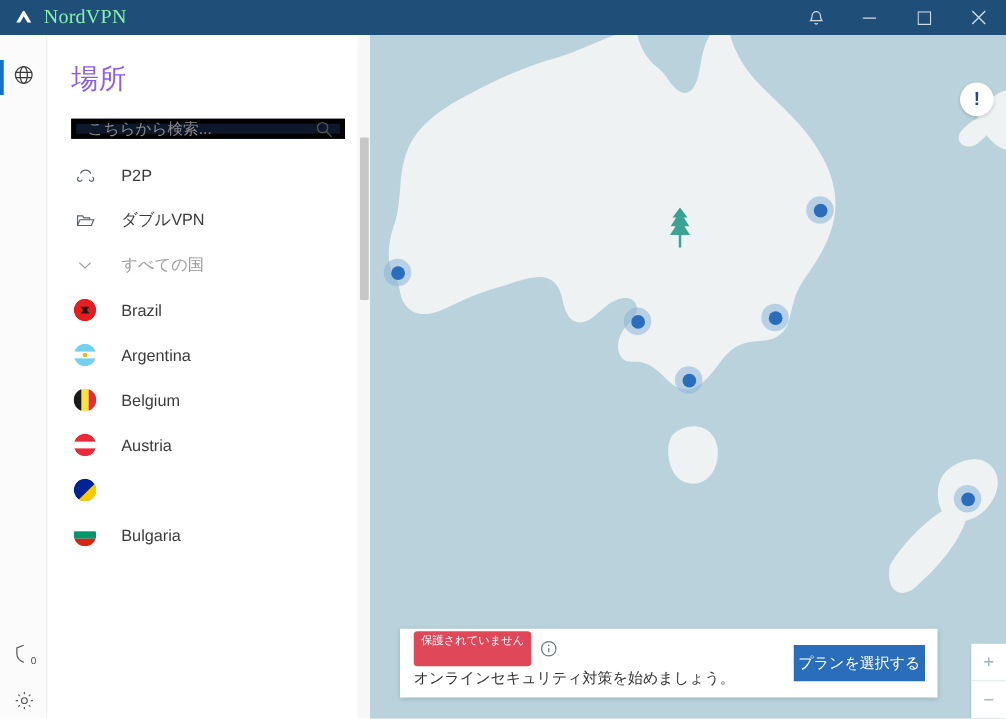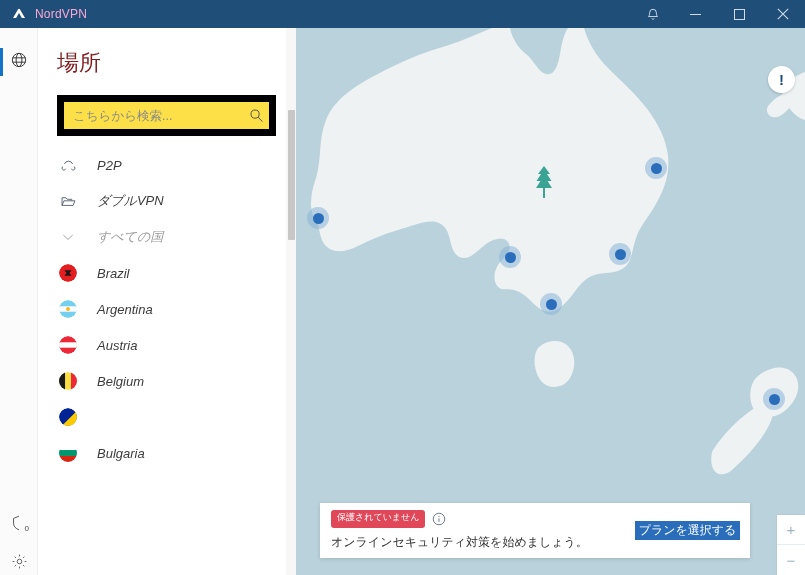--- a/index.html
+++ b/index.html
@@ -21,22 +21,23 @@
     width: 805px; height: 28px;
     background: #1f4e79;
     display: flex; align-items: center;
   }
   .tb-logo-wrap {
     display: flex; align-items: center;
     padding-left: 11px; gap: 8px;
   }
   .tb-logo { width: 16px; height: 16px; display: block; }
   .tb-title {
-    color: #f9a8d4; font-size: 12px; letter-spacing: .2px;
+    color: #86efac; font-size: 16px; letter-spacing: .2px;
     line-height: 28px;
+    font-family: Liberation Serif, serif;
   }
   .tb-spacer { flex: 1; }
   .tb-btn {
     width: 44px; height: 28px;
     display: flex; align-items: center; justify-content: center;
     color: #cfdbe6;
   }
   .tb-btn.bell { width: 40px; }
   .tb-btn svg { display: block; }
 
@@ -67,45 +68,45 @@
   }
 
   
   .panel {
     position: absolute; top: 28px; left: 38px;
     width: 258px; height: 547px;
     background: #ffffff;
     overflow: hidden;
   }
   .panel-title {
-    font-size: 22px; color: #7f1d1d;
+    font-size: 22px; color: #8b5cf6;
     padding: 20px 0 0 19px;
     font-weight: 400;
   }
   .search-wrap {
     margin: 17px 0 0 19px;
-    width: 219px; height: 41px;
-    border: 7px solid #000000;
-    background: #fde047;
+    width: 219px; height: 16px;
+    border: 4px solid #000000;
+    background: #0f172a;
     display: flex; align-items: center;
   }
   .search-input {
     flex: 1; border: 0; outline: 0;
     font-size: 12.5px; color: #6b6b6b;
     padding: 0 6px 0 9px;
     font-family: inherit; background: transparent;
     height: 26px;
   }
   .search-input::placeholder { color: #8a8a8a; }
   .search-ico { width: 26px; display: flex; align-items: center; justify-content: center; color: #555; }
 
   .list { margin-top: 11px; }
   .row {
     height: 36px; display: flex; align-items: center;
-    padding-left: 19px; gap: 0; font-style: italic;
+    padding-left: 19px; gap: 0;
   }
   .row-ico {
     width: 22px; height: 22px; margin-right: 18px;
     display: flex; align-items: center; justify-content: center;
     color: #55616b; flex: none;
   }
   .row-label { font-size: 13px; color: #3b3b3b; }
   .row.muted .row-label { color: #9b9b9b; }
   .row.muted .row-ico { color: #9b9b9b; }
 
@@ -171,32 +172,32 @@
     background: #ffffff;
     box-shadow: 0 1px 4px rgba(0,0,0,.14);
     display: flex; align-items: center;
     padding: 0 10px 0 11px;
   }
   .notif-left { flex: 1; }
   .notif-top { display: flex; align-items: center; gap: 7px; height: 16px; }
   .badge {
     background: #e0485a; color: #ffffff;
     font-size: 9px; line-height: 1;
-    padding: 3px 6px 6px; border-radius: 3px;
+    padding: 3px 6px 16px; border-radius: 3px;
     white-space: nowrap;
   }
   .info-ico { color: #6b7a86; display: flex; align-items: center; }
   .notif-msg {
     font-size: 12px; color: #333333;
     margin-top: 7px;
   }
   .cta {
     background: #2a6ebb; color: #ffffff;
     font-size: 12px; border: 0;
-    width: 105px; height: 19px;
+    width: 105px; height: 29px;
     font-family: inherit; cursor: pointer;
   }
 </style>
 </head>
 <body>
 
 <div id="app">
 
   <div class="titlebar">
     <div class="tb-logo-wrap">
@@ -335,36 +336,36 @@
               <circle cx="10" cy="10" r="2.1" fill="#f6b40e"></circle>
             </svg>
         </span>
         <span class="row-label">Argentina</span>
       </div>
 
 
       <div class="row">
         <span class="row-ico">
           <svg class="flag" viewBox="0 0 20 20">
-              <circle cx="10" cy="10" r="10" fill="#ed2939"></circle>
-              <rect x="0" y="7" width="20" height="6" fill="#ffffff"></rect>
-            </svg>
-        </span>
-        <span class="row-label">Austria</span>
-      </div>
-
-      <div class="row">
-        <span class="row-ico">
-          <svg class="flag" viewBox="0 0 20 20">
               <circle cx="10" cy="10" r="10" fill="#fae042"></circle>
               <path d="M0 0h6.7v20H0Z" fill="#1a1a1a"></path>
               <path d="M13.3 0H20v20h-6.7Z" fill="#ed2939"></path>
             </svg>
         </span>
         <span class="row-label">Belgium</span>
+      </div>
+
+      <div class="row">
+        <span class="row-ico">
+          <svg class="flag" viewBox="0 0 20 20">
+              <circle cx="10" cy="10" r="10" fill="#ed2939"></circle>
+              <rect x="0" y="7" width="20" height="6" fill="#ffffff"></rect>
+            </svg>
+        </span>
+        <span class="row-label">Austria</span>
       </div>
 
       <div class="row">
         <span class="row-ico">
           <svg class="flag" viewBox="0 0 20 20">
               <circle cx="10" cy="10" r="10" fill="#002395"></circle>
               <path d="M3 20 L20 3 V20Z" fill="#fecb00"></path>
             </svg>
         </span>
       </div>

